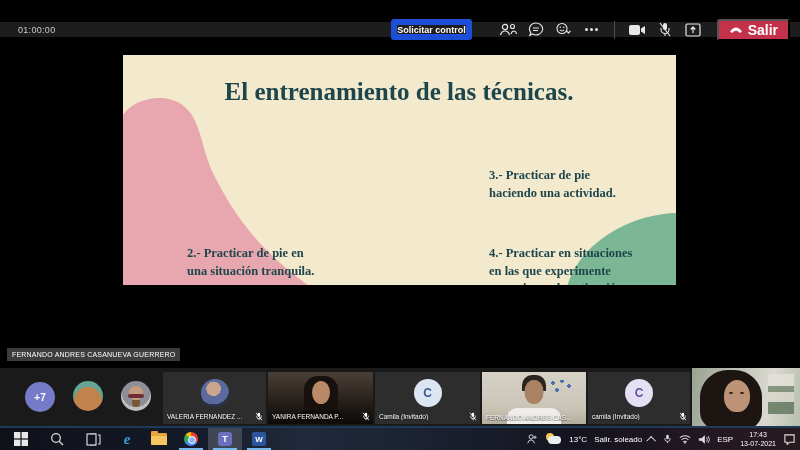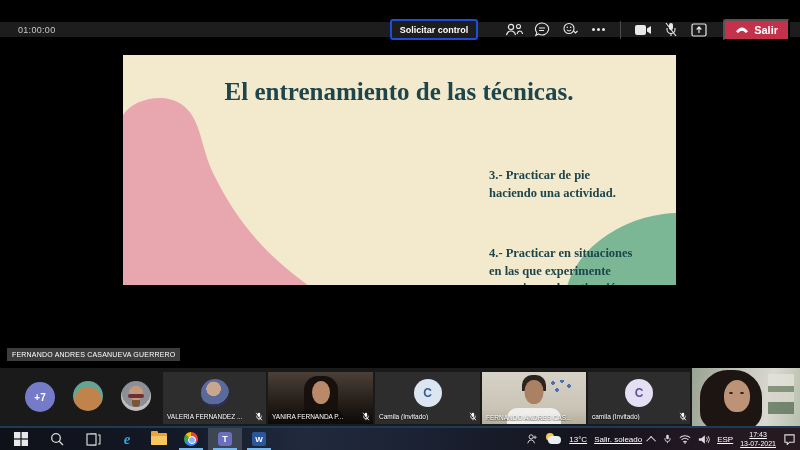--- a/index.html
+++ b/index.html
@@ -18,29 +18,29 @@
   .glyph-close { position:relative; width:10px; height:10px; }
   .glyph-close::before,.glyph-close::after { content:""; position:absolute; left:-1px; top:4px; width:12px; height:1px; background:#cfcfcf; }
   .glyph-close::before { transform:rotate(45deg); }
   .glyph-close::after  { transform:rotate(-45deg); }
 
   
   .toolbar { position:absolute; left:0; top:22px; width:800px; height:15px; background:#1d1d1d;
     display:flex; align-items:center; }
   .timer { position:absolute; left:18px; color:#c8c8c8; font-size:9px; letter-spacing:.3px; }
   .toolbar-right { position:absolute; right:10px; display:flex; align-items:center; gap:0; }
-  .req-btn { height:21px; padding:0 8px; margin-right:22px; background:#1d1d1d; border:2px solid #1d4ed8;
+  .req-btn { height:21px; padding:0 0; margin-right:22px; background:#1d1d1d; border:6px solid #1d4ed8;
     border-radius:3px; color:#fff; font-size:9px; font-weight:bold; display:flex; align-items:center; }
   .tb-icon { width:28px; height:24px; display:flex; align-items:center; justify-content:center; }
   .tb-icon svg { display:block; }
   .dots { display:flex; gap:2px; }
   .dots i { width:3px; height:3px; border-radius:50%; background:#e8e8e8; }
   .tb-divider { width:1px; height:18px; background:#4d4d4d; margin:0 8px; }
   .leave-btn { height:22px; margin-left:10px; padding:8px 10px; background:#c4314b; border-radius:3px;
-    display:flex; align-items:center; gap:5px; color:#fff; font-size:11px; font-weight:bold; }
+    display:flex; align-items:center; gap:5px; color:#fff; font-size:14px; font-weight:bold; }
 
   
   .stage { position:absolute; left:0; top:55px; width:800px; height:313px; background:#000; }
   .slide { position:absolute; left:123px; top:0; width:553px; height:230px; background:#f3e9cd; overflow:hidden; }
   .slide svg.blobs { position:absolute; left:0; top:0; }
   .slide-title { position:absolute; left:56px; top:22px; width:440px; text-align:center;
     font-family:"Liberation Serif", serif; font-weight:bold; font-size:25px; line-height:1.18; color:#1d454c; }
   .point { position:absolute; font-family:"Liberation Serif", serif; font-weight:bold; font-size:12.5px;
     line-height:1.4; color:#1d454c; }
   .p1 { left:64px;  top:112px; width:128px; }
@@ -105,21 +105,21 @@
   .folder { position:relative; width:16px; height:12px; background:#e8a33d; border-radius:1px; }
   .folder::before { content:""; position:absolute; left:0; top:-2px; width:7px; height:3px; background:#e8a33d; border-radius:1px 1px 0 0; }
   .folder::after { content:""; position:absolute; left:0; bottom:0; width:16px; height:9px; background:#f7c65e; border-radius:1px; }
   .chrome { width:14px; height:14px; border-radius:50%;
     background:conic-gradient(#ea4335 0 120deg,#4285f4 120deg 240deg,#34a853 240deg 310deg,#fbbc05 310deg 360deg); position:relative; }
   .chrome::after { content:""; position:absolute; left:4px; top:4px; width:6px; height:6px; border-radius:50%; background:#8ab4f8; border:1px solid #fff; }
   .teams-sq { width:14px; height:14px; border-radius:3px; background:#6a6fc0; color:#fff; font-size:9px; font-weight:bold;
     display:flex; align-items:center; justify-content:center; }
   .word-sq { width:14px; height:14px; border-radius:2px; background:#2b579a; color:#fff; font-size:8px; font-weight:bold;
     display:flex; align-items:center; justify-content:center; }
-  .tray { position:absolute; right:4px; top:0; height:22px; display:flex; align-items:center; gap:7px; color:#fff;text-decoration:underline; }
+  .tray { position:absolute; right:4px; top:0; height:22px; display:flex; align-items:center; gap:7px; color:#fff; }
   .tray-txt { font-size:8px; }
   .clock { font-size:7px; line-height:1.3; text-align:center; }
   .caret { width:7px; height:7px; border-left:1.5px solid #ddd; border-top:1.5px solid #ddd; transform:rotate(45deg) translateY(2px); }
   .sun-cloud { position:relative; width:17px; height:12px; }
   .sun-cloud .sun { position:absolute; left:1px; top:0; width:8px; height:8px; border-radius:50%; background:#f7c64a; }
   .sun-cloud .cloud { position:absolute; left:3px; top:3px; width:13px; height:8px; border-radius:6px; background:#e8eef2; }
 </style>
 </head>
 <body>
 
@@ -191,20 +191,21 @@
     </div>
   </div>
 
   <div class="stage">
     <div class="slide">
       <svg class="blobs" width="553" height="313" viewBox="0 0 553 313">
         <path d="M0,60 C10,44 40,37 58,49 C79,63 77,92 91,120 C107,152 129,186 169,218 C216,256 271,283 336,296 C402,308 470,311 553,316 L0,316 Z" fill="#e8a7ae"></path>
         <ellipse cx="542" cy="237" rx="102" ry="77" transform="rotate(-16 542 237)" fill="#7cb795"></ellipse>
       </svg>
       <div class="slide-title">El entrenamiento de las técnicas.</div>
+      <div class="point p2">2.- Practicar de pie en una situación tranquila.</div>
       <div class="point p3">3.- Practicar de pie haciendo una actividad.</div>
       <div class="point p4">4.- Practicar en situaciones en las que experimente sensaciones de activación.</div>
     </div>
     <div class="presenter-label">FERNANDO ANDRES CASANUEVA GUERRERO</div>
   </div>
 
   <div class="filmstrip">
     <div class="ring overflow-avatar">+7</div>
     <div class="ring cat-avatar"></div>
     <div class="man-avatar ring"></div>

